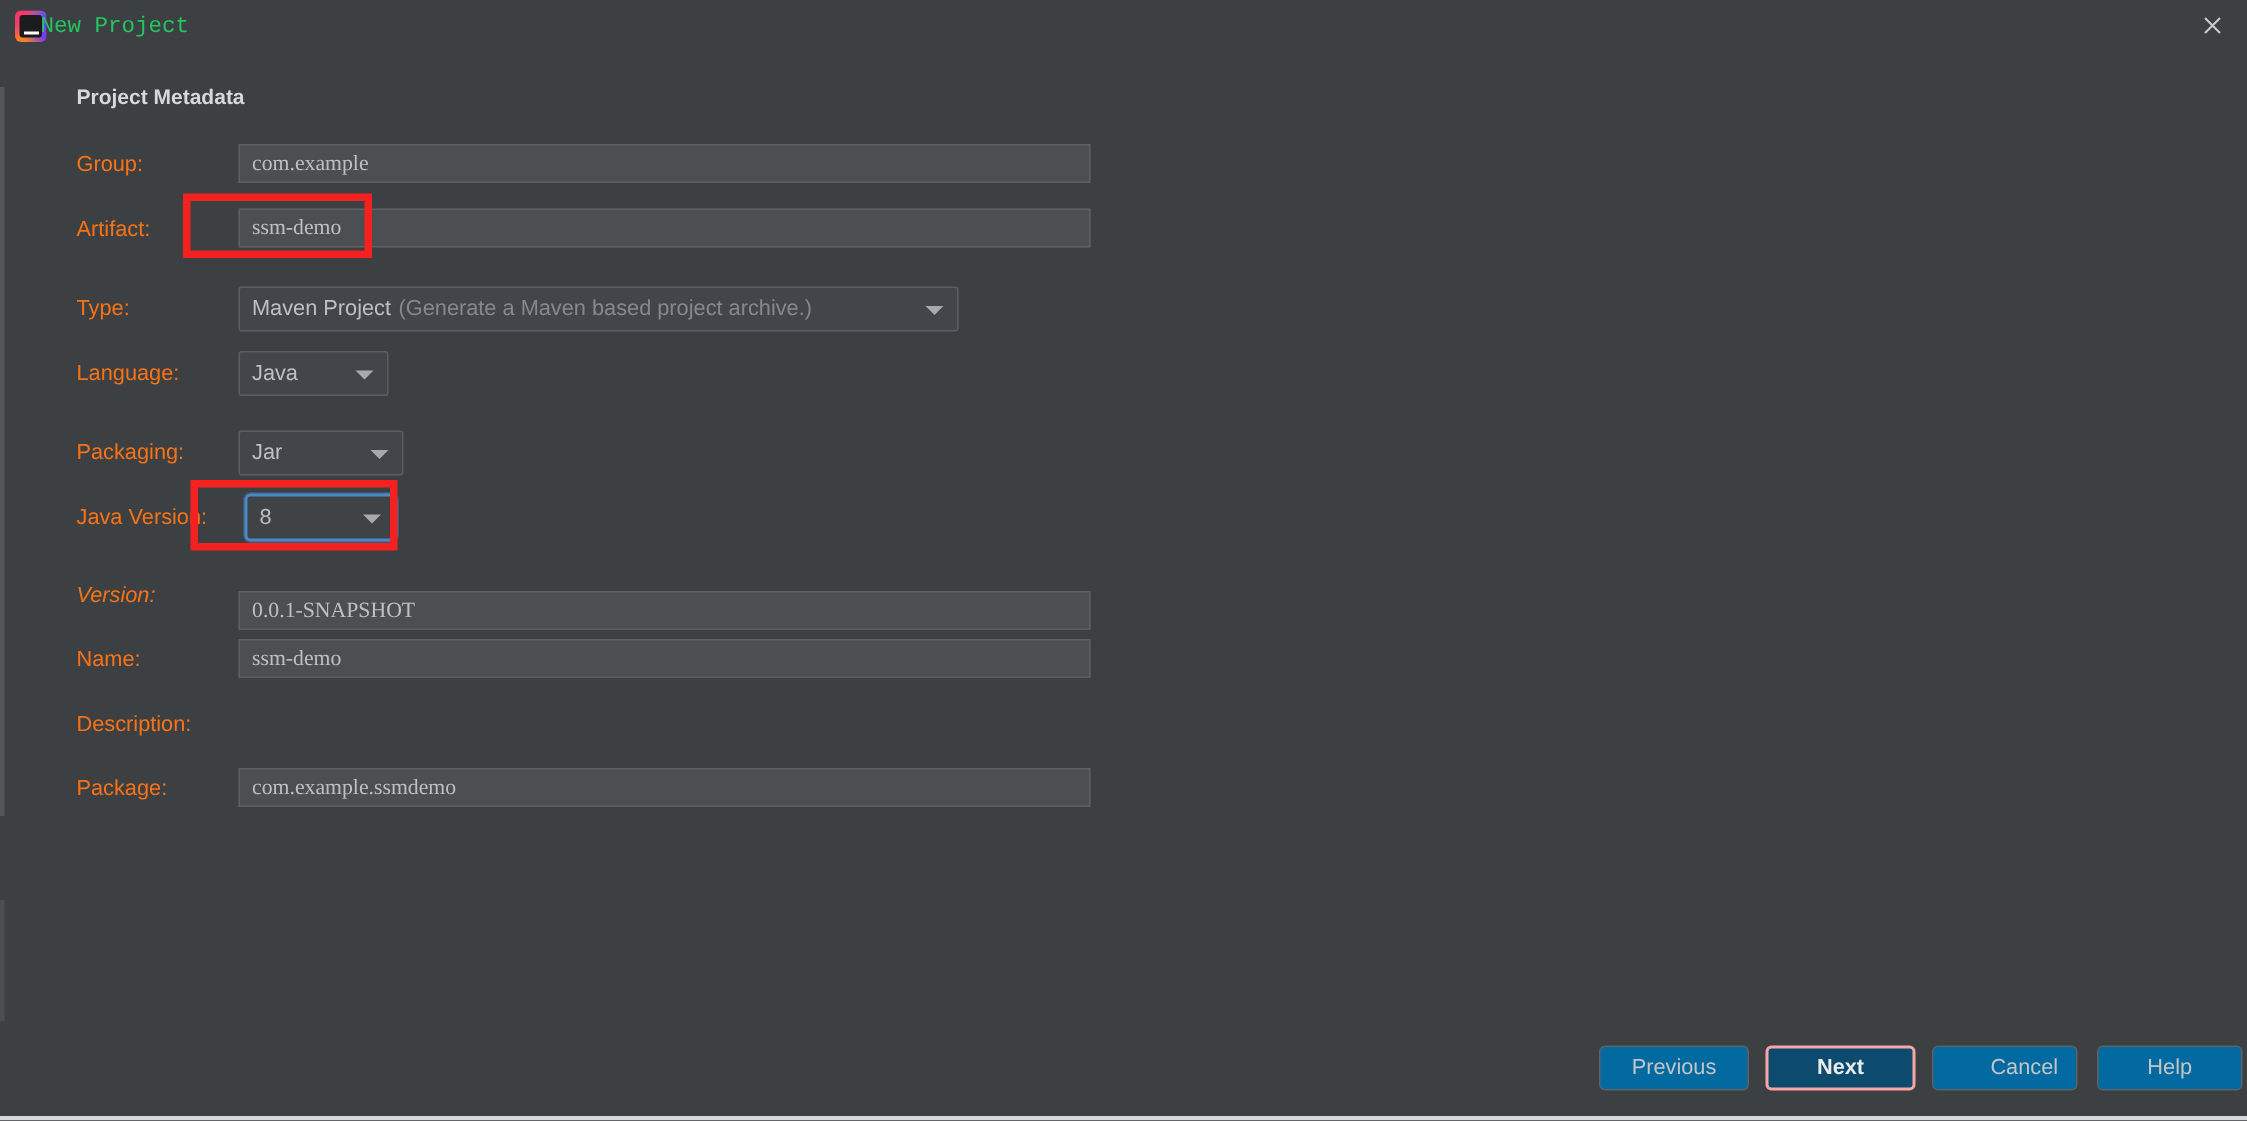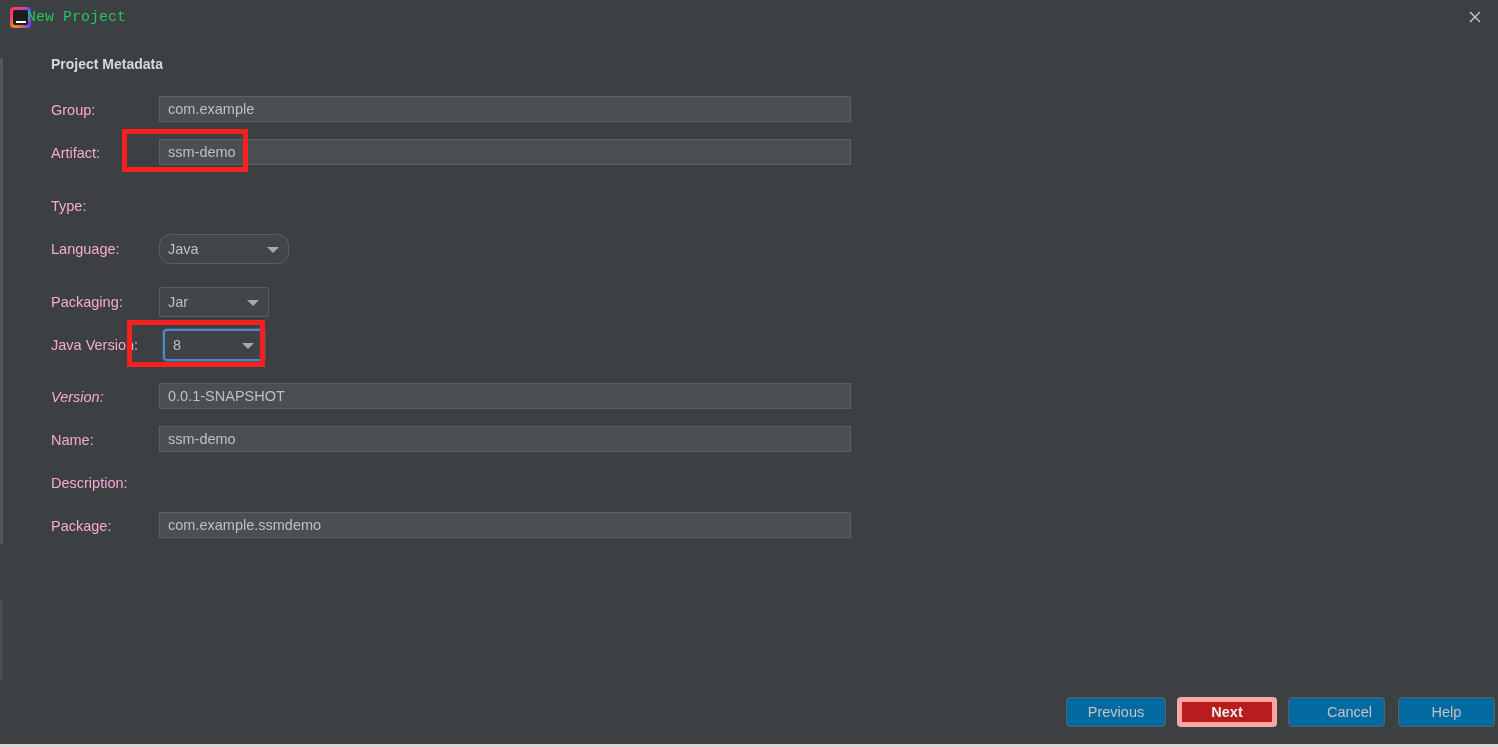--- a/index.html
+++ b/index.html
@@ -106,37 +106,37 @@
     position: absolute;
     left: 28px; top: 20px;
     font-size: 14px;
     font-weight: bold;
     color: #d6d8da;
   }
   .row-label {
     position: absolute;
     left: 28px;
     font-size: 14.5px;
-    color: #f9a8d4;
+    color: #f97316;
     white-space: nowrap;
     line-height: 20px;
   }
 
   
   .text-input {
     position: absolute;
     left: 136px;
-    width: 692px;
+    width: 568px;
     height: 26px;
     background: #4b4f52;
     border: 1px solid #5c6063;
     box-sizing: border-box;
     color: #bdc0c2;
     font-size: 14.5px;
-    font-family: Liberation Sans, sans-serif;
+    font-family: Liberation Serif, serif;
     padding: 0 0 0 8px;
     line-height: 24px;
     outline: none;
   }
   .text-input::placeholder { color: #8a8d90; }
 
   
   .combo {
     position: absolute;
     height: 26px;
@@ -194,22 +194,22 @@
     box-sizing: border-box;
     color: #c3c5c7;
     font-size: 14.5px;
     font-family: "Liberation Sans", sans-serif;
     display: flex;
     align-items: center;
     justify-content: center;
     cursor: default;
   }
   .btn.primary {
-    background: #b91c1c;
-    border: 5px solid #fca5a5;
+    background: #0c4a6e;
+    border: 2px solid #fca5a5;
     color: #e9ebed;
     font-weight: bold;
   }
   .win-bottom-edge {
     position: absolute;
     left: 0; bottom: 0;
     width: 1498px; height: 3px;
     background: #d8d8d8;
   }
 </style>
@@ -238,41 +238,46 @@
 
   <div class="section-title">Project Metadata</div>
 
   <div class="row-label" style="top:64px;">Group:</div>
   <input class="text-input" style="top: 60px;" value="com.example">
 
   <div class="row-label" style="top:107px;">Artifact:</div>
   <input class="text-input" style="top: 103px;" value="ssm-demo">
 
   <div class="row-label" style="top:160px;">Type:</div>
+  <div class="combo" style="top:155px; left:136px; width:480px; height:30px;">
+    <span>Maven Project</span>
+    <span class="hint">(Generate a Maven based project archive.)</span>
+    <span class="arrow"></span>
+  </div>
 
   <div class="row-label" style="top:203px;">Language:</div>
-  <div class="combo" style="top:198px; left:136px; width:130px; height:30px;border-radius:11px;">
+  <div class="combo" style="top:198px; left:136px; width:100px; height:30px;">
     <span>Java</span>
     <span class="arrow"></span>
   </div>
 
   <div class="row-label" style="top:256px;">Packaging:</div>
   <div class="combo" style="top:251px; left:136px; width:110px; height:30px;">
     <span>Jar</span>
     <span class="arrow"></span>
   </div>
 
   <div class="row-label" style="top:299px;">Java Version:</div>
   <div class="combo focused" style="top:293px; left:140px; width:102px; height:32px;">
     <span>8</span>
     <span class="arrow"></span>
   </div>
 
   <div class="row-label" style="top:351px;font-style:italic;">Version:</div>
-  <input class="text-input" style="top: 347px;" value="0.0.1-SNAPSHOT">
+  <input class="text-input" style="top: 358px;" value="0.0.1-SNAPSHOT">
 
   <div class="row-label" style="top:394px;">Name:</div>
   <input class="text-input" style="top: 390px;" value="ssm-demo">
 
   <div class="row-label" style="top:437px;">Description:</div>
 
   <div class="row-label" style="top:480px;">Package:</div>
   <input class="text-input" style="top: 476px;" value="com.example.ssmdemo">
 </div>
 

